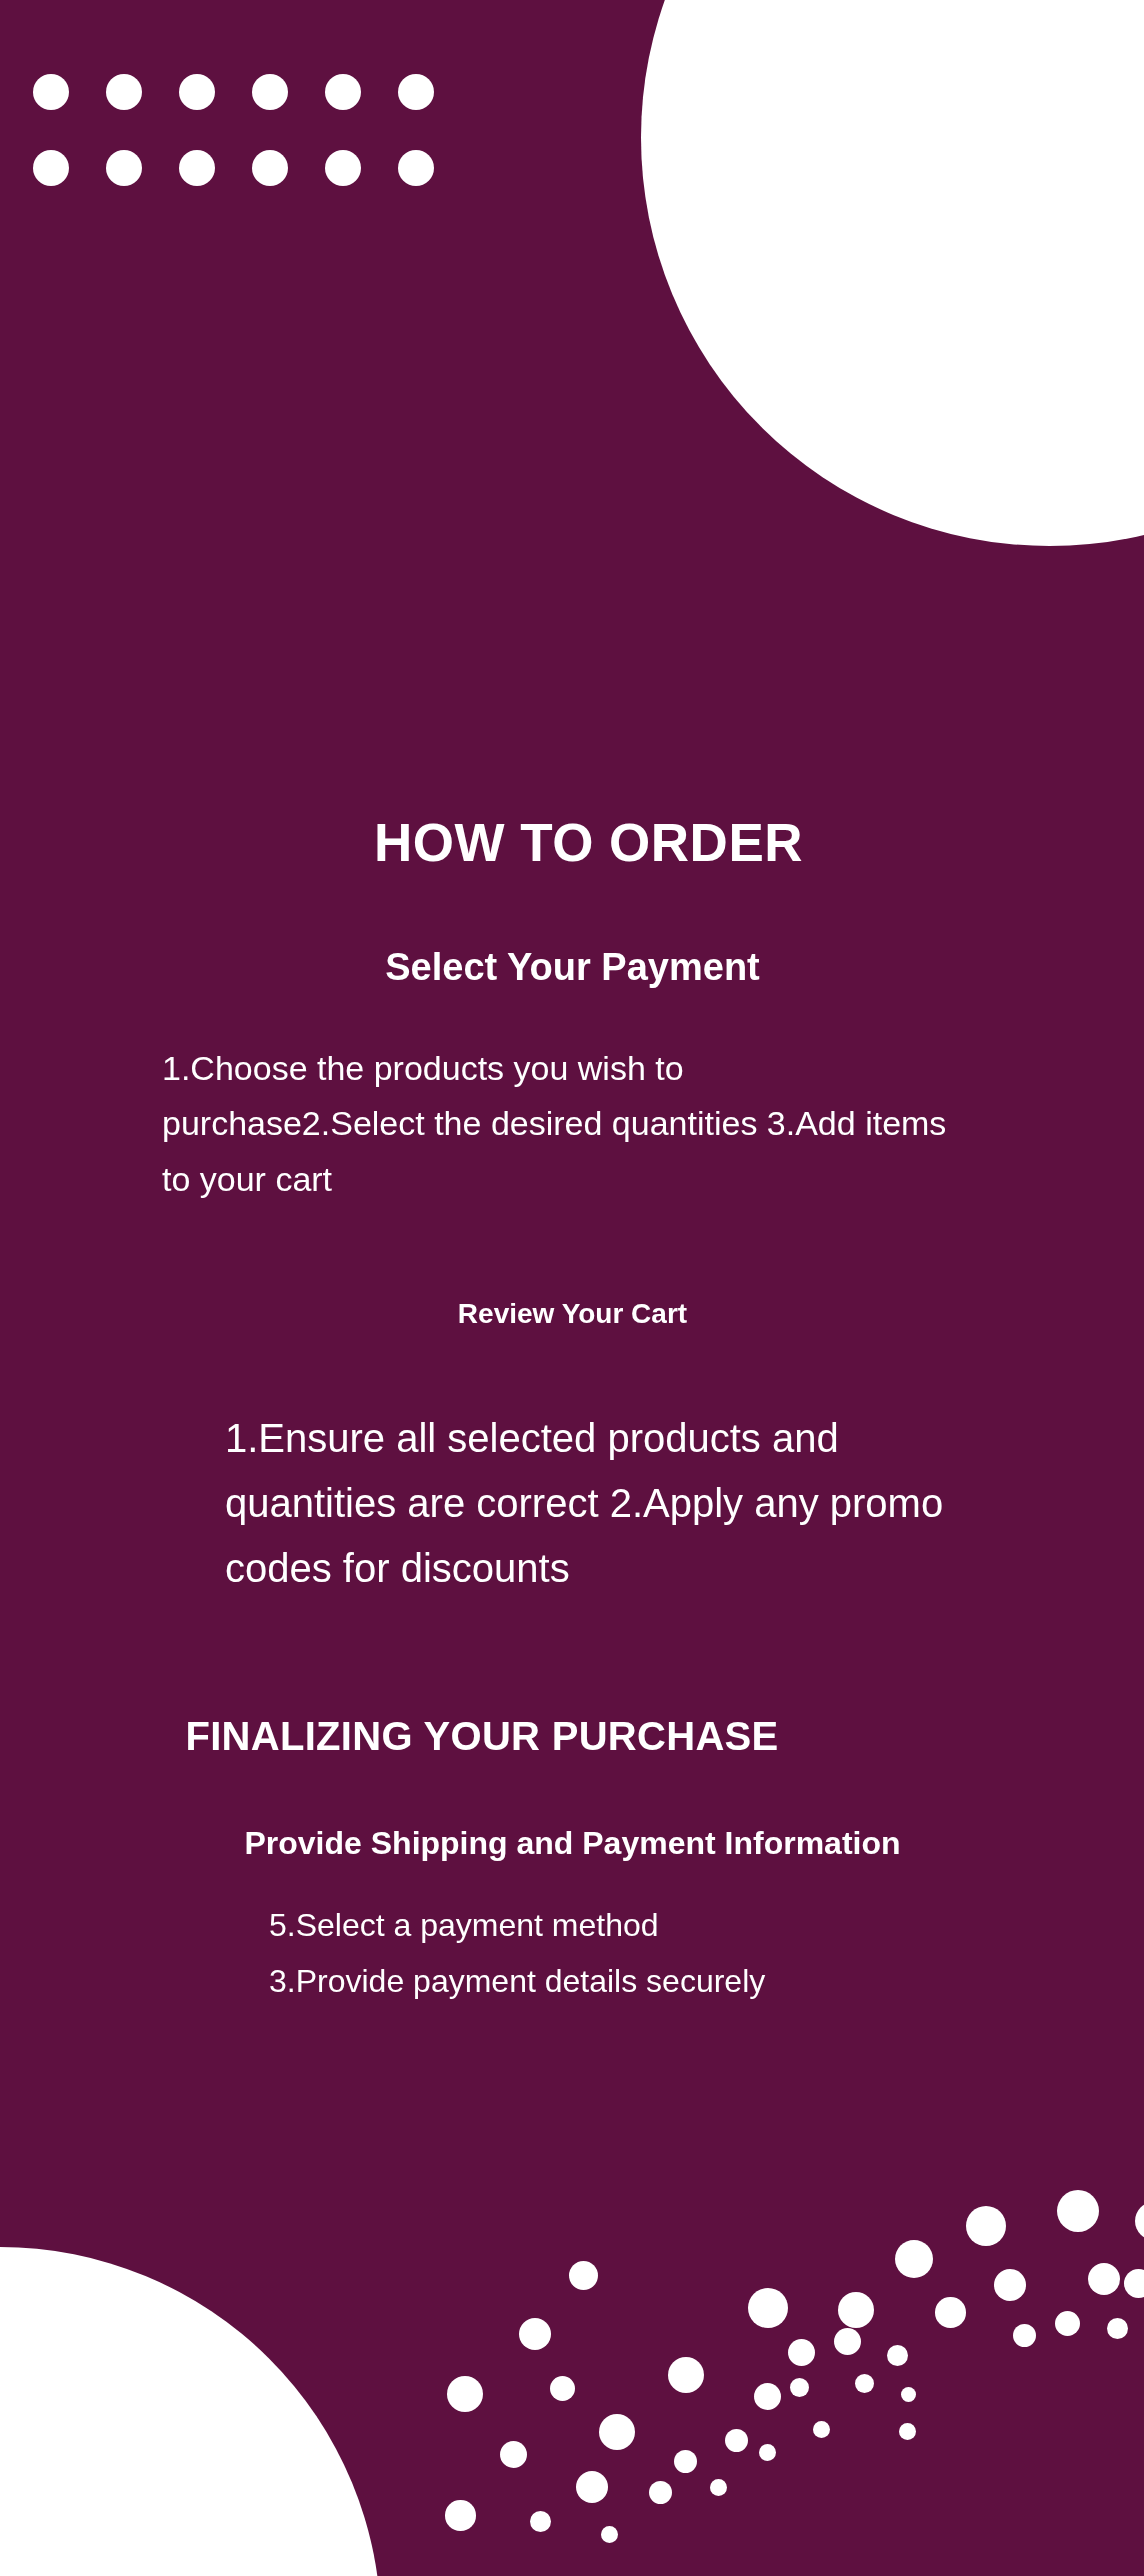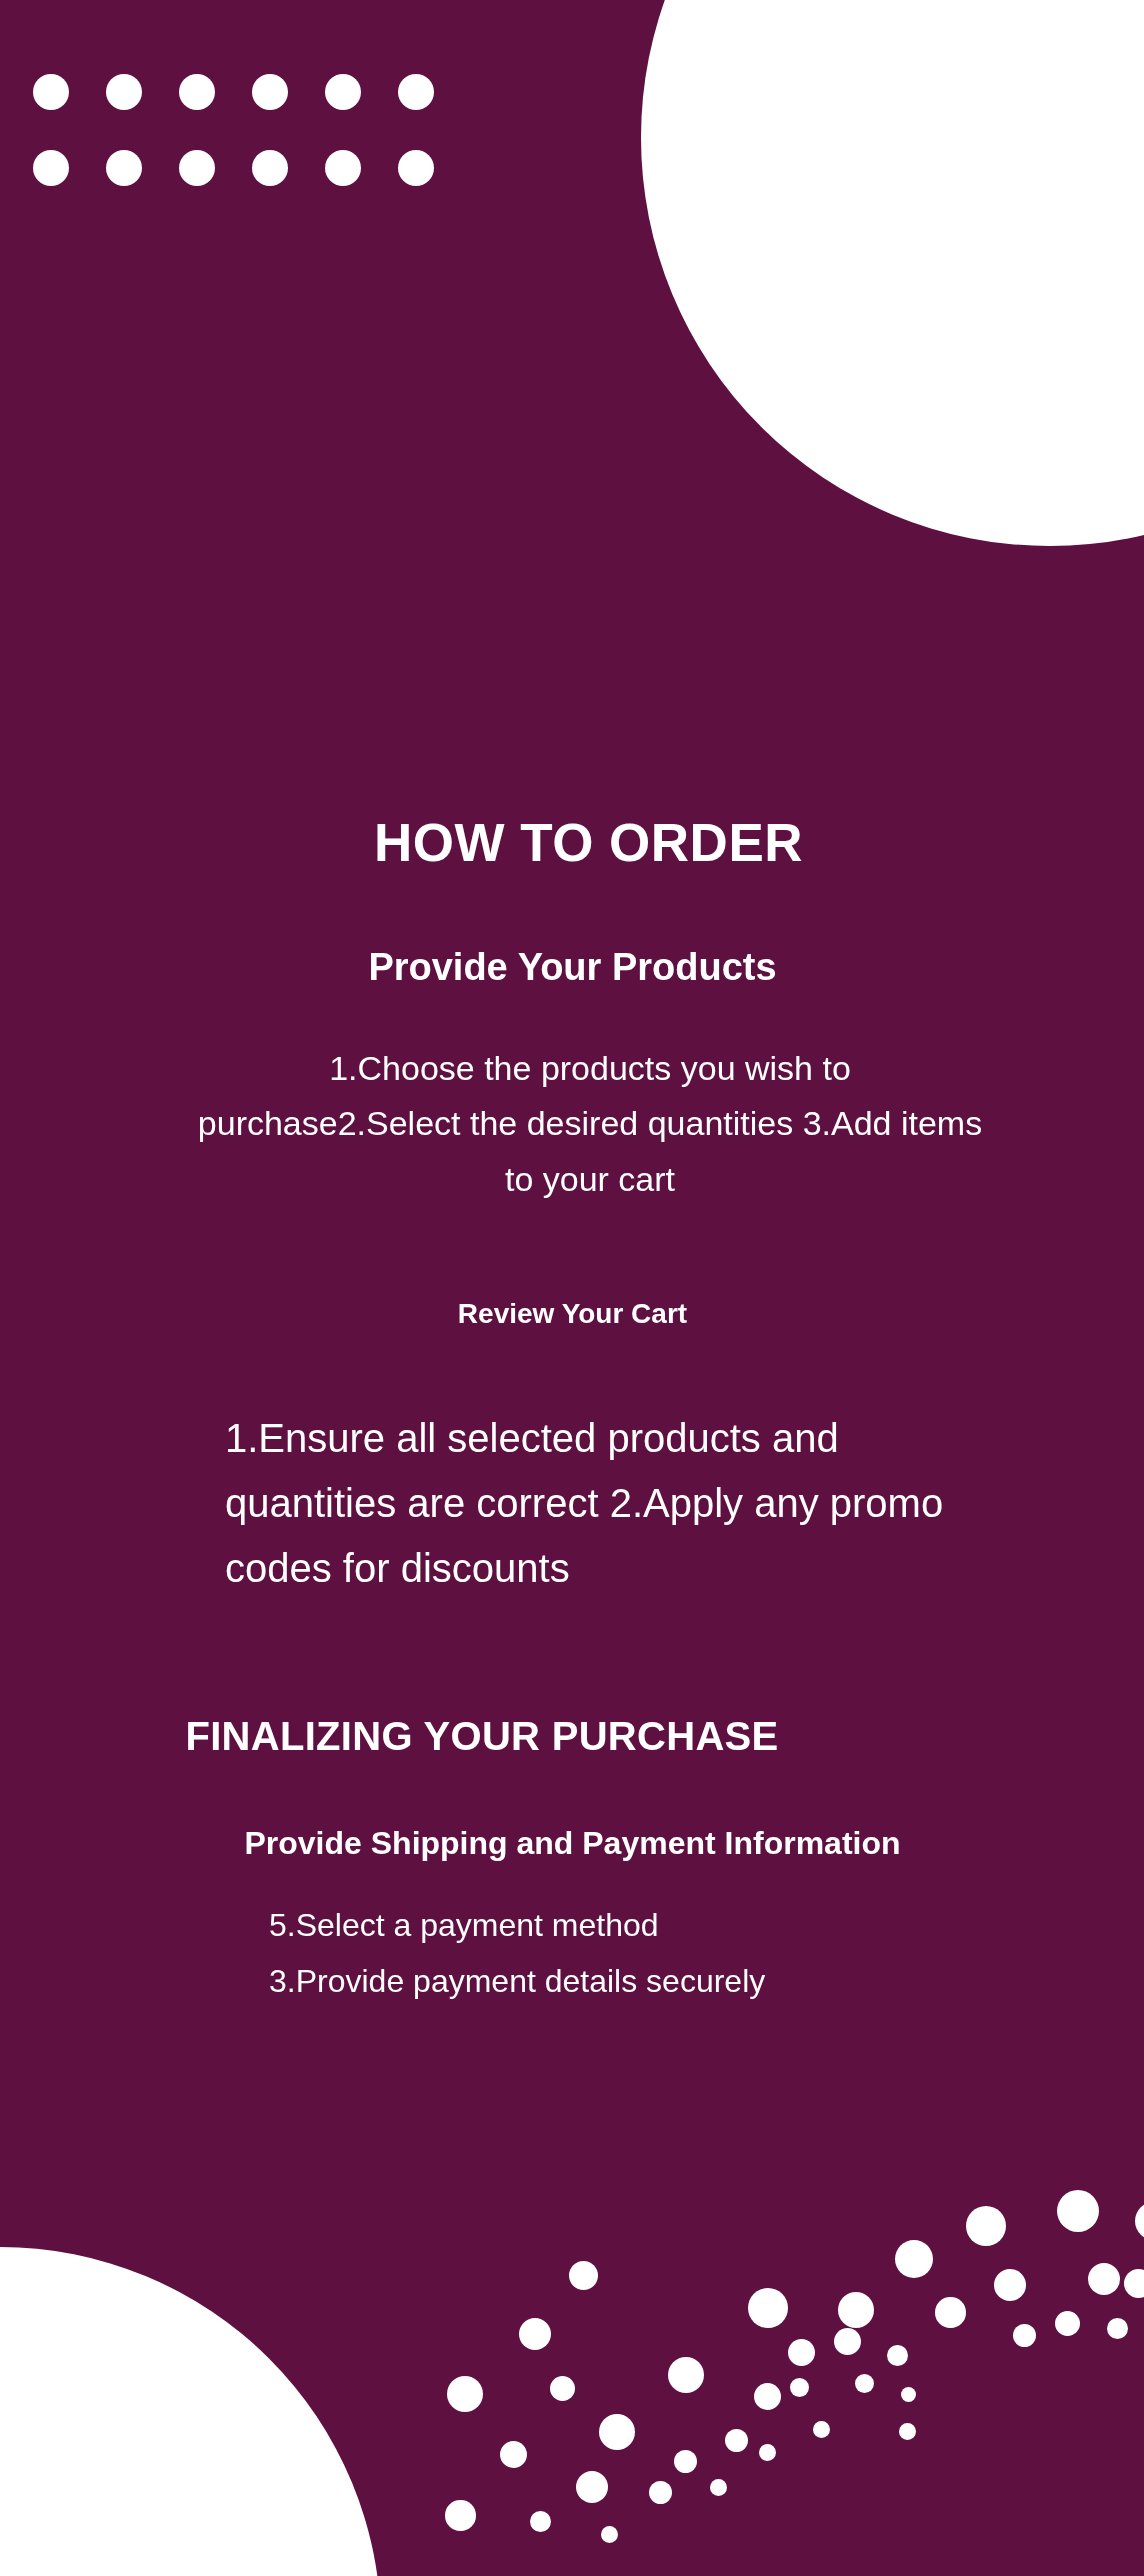--- a/index.html
+++ b/index.html
@@ -100,25 +100,24 @@
     font-size: 38px;
     font-weight: 700;
     line-height: 1.15;
   }
 
   .body-1 {
     position: absolute;
     left: 162px;
     top: 1007px;
     width: 792px;
-    text-align: center;
+    text-align: left;
     font-size: 34px;
     font-weight: 400;
     line-height: 1.63;
-    margin-left: 32px;
   }
 
   .sub-2 {
     position: absolute;
     left: 0;
     top: 1275px;
     width: 1145px;
     text-align: center;
     font-size: 28px;
     font-weight: 700;
@@ -234,21 +233,21 @@
     <span class="sdot" style="left:445px;top:2500px;width:30.5px;height:30.5px;"></span>
     <span class="sdot" style="left:530px;top:2511px;width:21px;height:21px;"></span>
     <span class="sdot" style="left:601px;top:2526px;width:17px;height:17px;"></span>
 
   </div>
 
   <div class="content">
 
     <h1 class="title-main">HOW TO ORDER</h1>
 
-    <h2 class="sub-1">Provide Your Products</h2>
+    <h2 class="sub-1">Select Your Payment</h2>
 
     <p class="body-1">1.Choose the products you wish to purchase2.Select the desired quantities 3.Add items to your cart</p>
 
     <h2 class="sub-2">Review Your Cart</h2>
 
     <p class="body-2">1.Ensure all selected products and quantities are correct 2.Apply any promo codes for discounts</p>
 
     <h1 class="title-second">FINALIZING YOUR PURCHASE</h1>
 
     <h2 class="sub-3">Provide Shipping and Payment Information</h2>

